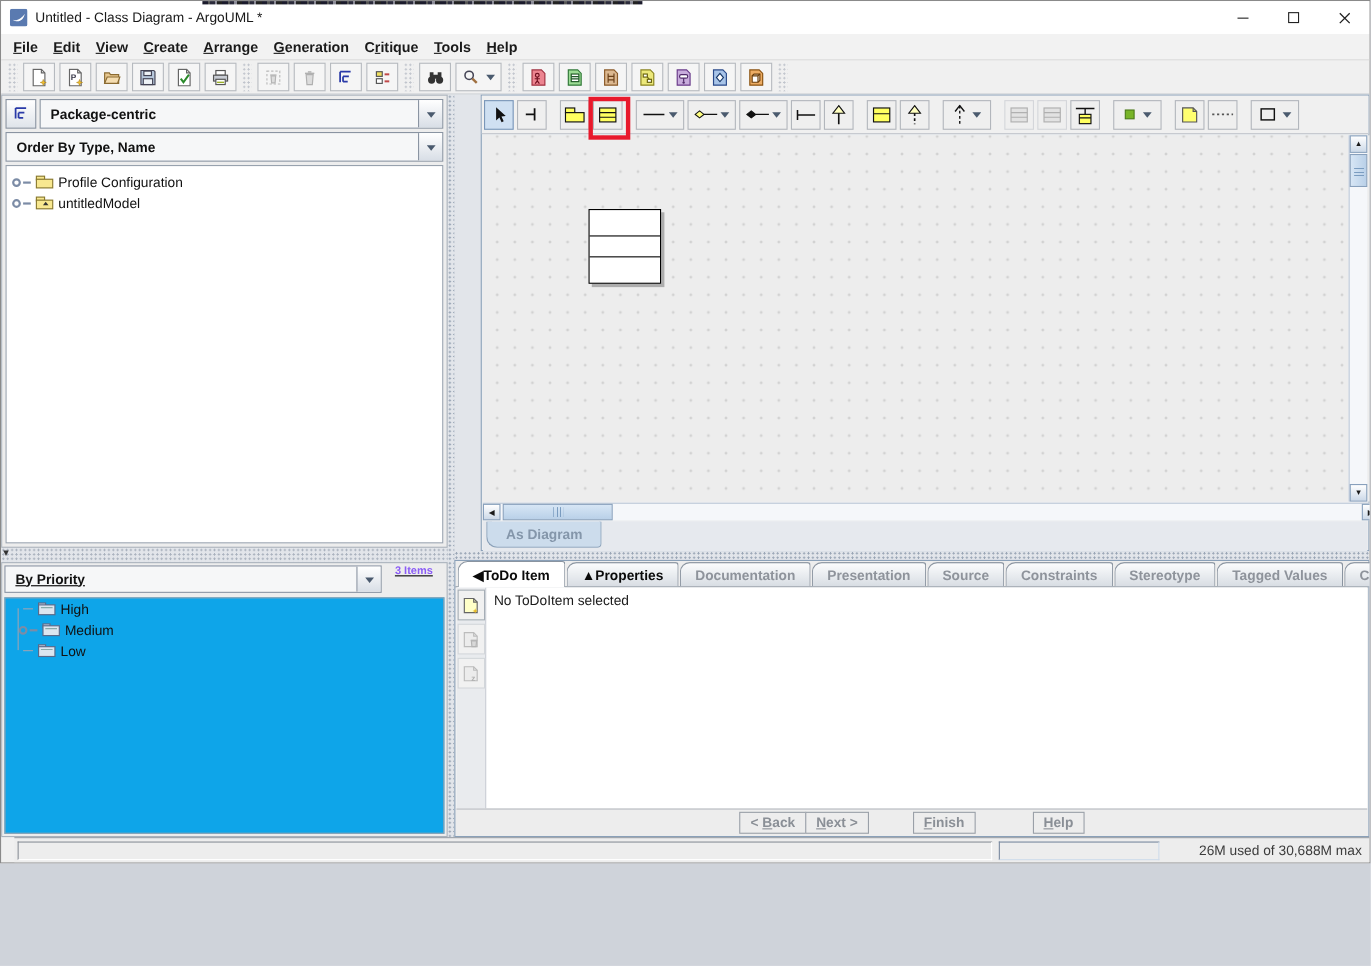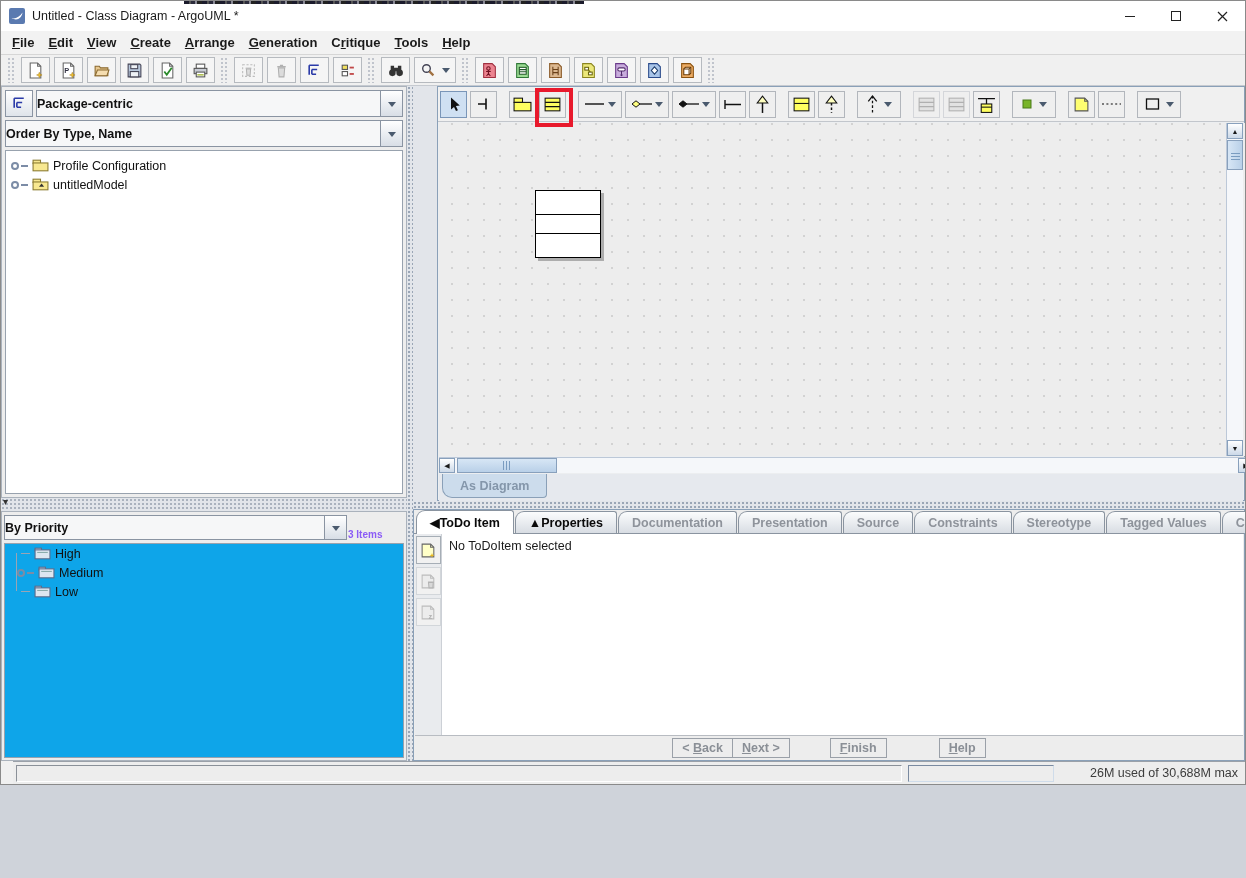--- a/index.html
+++ b/index.html
@@ -41,33 +41,33 @@
   .v-split{position:absolute;left:406px;top:0;bottom:0;width:6px;
            background-image:radial-gradient(circle,#9aa6b6 1px,transparent 1.1px);background-size:4px 4px;}
 
   
   .left-col{position:absolute;left:0;top:0;width:406px;height:100%;}
   .explorer{position:absolute;top:0;left:0;right:0;height:412px;background:#ededed;border:1px solid #aab2bc;}
   .exp-row{display:flex;gap:3px;margin:3px 3px 0 3px;height:27px;}
   .icon-btn{width:28px;height:27px;border:1px solid #8a94a2;background:linear-gradient(#ffffff,#dfe4ea);
             display:flex;align-items:center;justify-content:center;}
   .combo{flex:1;height:27px;border:1px solid #8a94a2;background:#f6f7f8;display:flex;align-items:center;
-         font-weight:bold;font-size:12.5px;color:#111;padding-left:0;overflow:hidden;}
+         font-weight:bold;font-size:12.5px;color:#111;padding-left:9px;overflow:hidden;}
   .combo .arrow-box{margin-left:auto;width:22px;align-self:stretch;border-left:1px solid #8a94a2;
          background:linear-gradient(#ffffff,#d8dee6);display:flex;align-items:center;justify-content:center;flex:none;}
   .tree{position:absolute;top:63px;left:3px;right:3px;bottom:3px;background:#fff;border:1px solid #98a2ae;
         padding-top:5px;font-size:12.5px;color:#111;}
   .tnode{display:flex;align-items:center;height:19px;padding-left:5px;gap:4px;}
   .knob{width:8px;height:8px;border:2px solid #7c8ca6;border-radius:50%;flex:none;}
   .stem{width:7px;height:2px;background:#7c8ca6;margin-left:-2px;flex:none;}
   .h-split{position:absolute;top:412px;left:0;right:0;height:13px;
            background-image:radial-gradient(circle,#aab2be 1px,transparent 1.1px);background-size:4px 4px;}
   .split-tri{position:absolute;left:2px;top:-2px;font-size:10px;color:#333;}
   .todo-pane{position:absolute;top:425px;left:0;right:0;bottom:0;background:#ededed;border:1px solid #aab2bc;}
-  .todo-row{display:flex;align-items:flex-end;margin:2px 3px 0 2px;height:26px;gap:1px;}
+  .todo-row{display:flex;align-items:flex-start;margin:2px 3px 0 2px;height:26px;gap:12px;text-decoration:underline;}
   .todo-row .combo{flex:none;width:343px;height:25px;}
   .count-label{font-weight:bold;font-size:10px;color:#8b5cf6;}
   .ptree{position:absolute;top:31px;left:2px;right:2px;bottom:2px;background:#0ea5e9;border:1px solid #98a2ae;
          font-size:12.5px;color:#111;}
   .ptree .rows{position:relative;}
   .ptree .rows::before{content:'';position:absolute;left:11px;top:9px;height:38px;width:1px;background:#9aa4b4;}
   .branch{width:9px;height:1px;background:#9aa4b4;margin-left:11px;flex:none;}
 
   
   .right-col{position:absolute;left:412px;top:0;right:0;bottom:0;}

